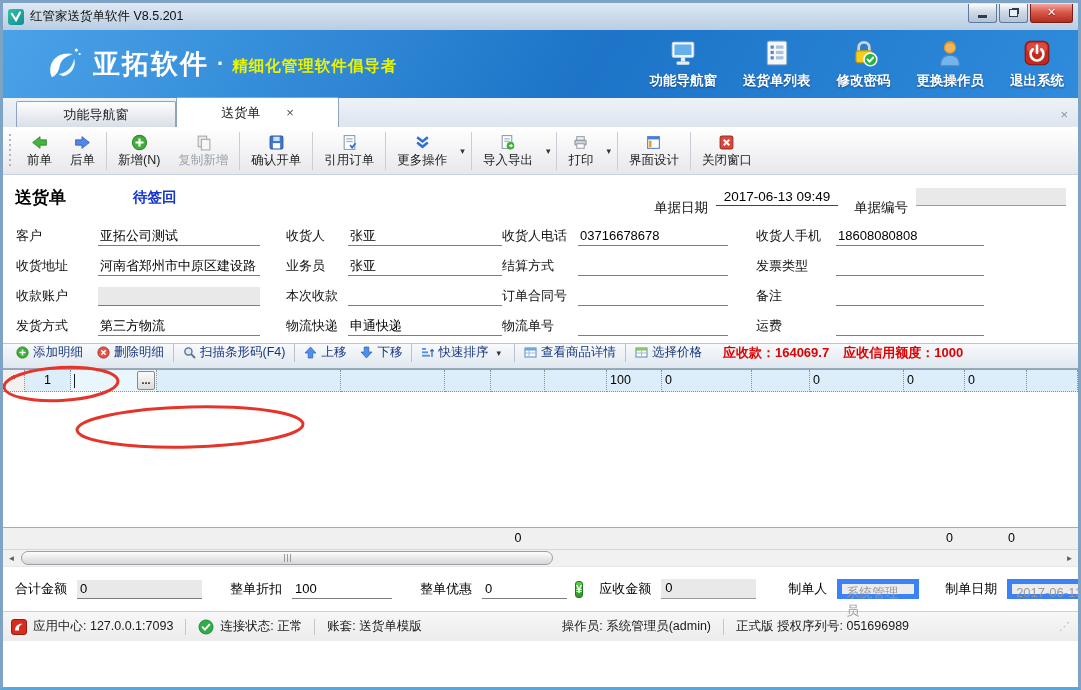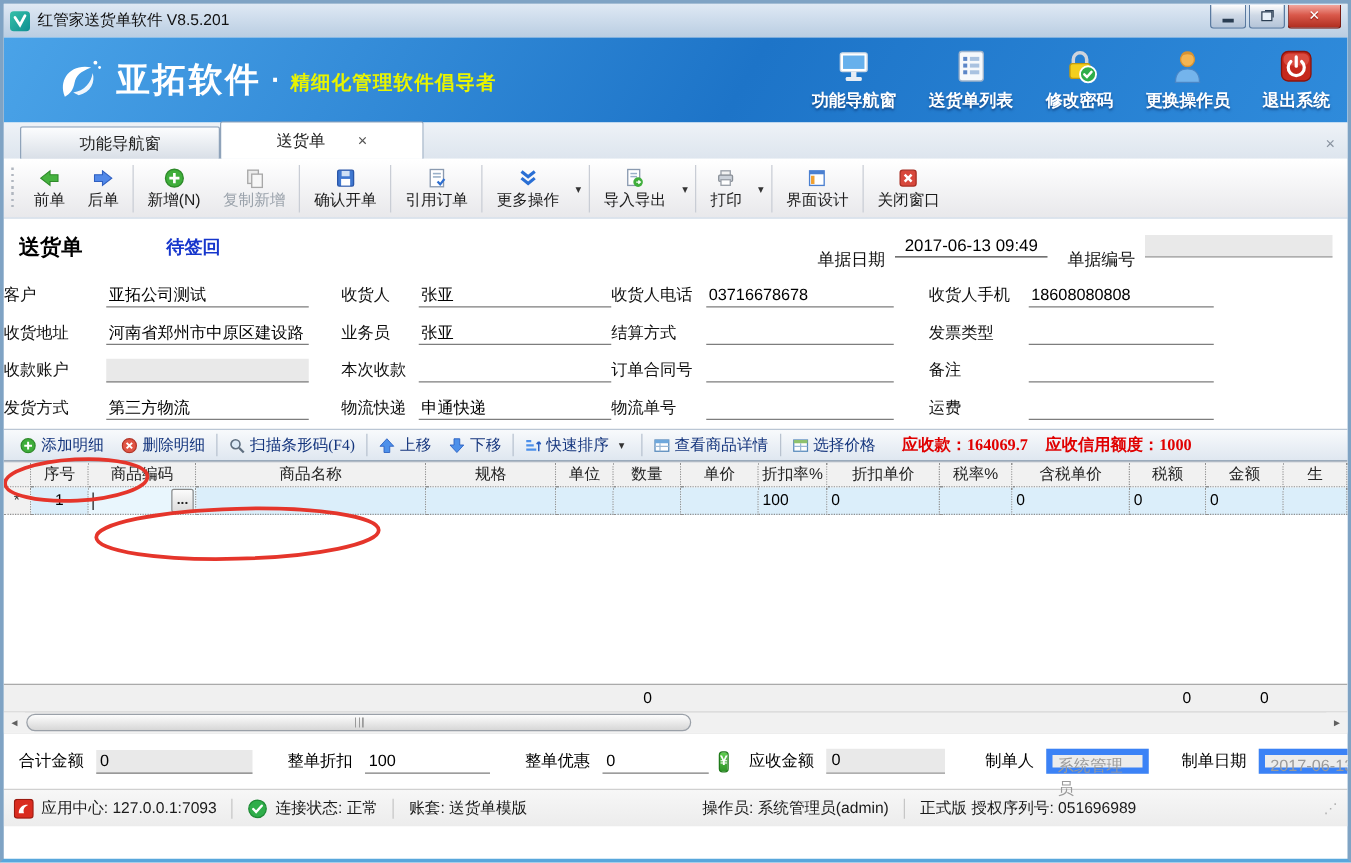--- a/index.html
+++ b/index.html
@@ -53,31 +53,31 @@
   .docheader { height:44px; display:flex; align-items:center; padding:0 12px; background:#fff; }
   .doc-title { font-size:17px; font-weight:bold; color:#000; width:118px;}
   .doc-status { font-size:14.5px; font-weight:bold; color:#1636cc; }
   .dh-right { margin-left:auto; display:flex; align-items:center; }
   .dh-lbl { font-size:13.5px; color:#111; margin-right:8px;margin-top:22px;}
   .dh-date { width:122px; border-bottom:1px solid #444; font-size:13.5px; text-align:center; padding-bottom:1px; margin-right:16px;}
   .dh-no { width:150px; height:18px; background:#e9e9e9; border-bottom:1px solid #9a9a9a; }
 
   
   .form { height:124px; padding-top:2px; background:#fff;}
-  .frow { display:flex; align-items:center; height:30px; }
+  .frow { display:flex; align-items:center; height:30px; padding-left:13px; }
   .flab { font-size:13px; color:#111; white-space:nowrap;}
   .ffld { height:19px; border-bottom:1px solid #7d7d7d; font-size:13px; line-height:18px; padding:0 2px; white-space:nowrap; overflow:hidden;}
   .l1{width:82px;} .f1{width:162px;}
   .l2{width:62px; margin-left:26px;} .f2{width:154px;}
   .l3{width:76px; } .f3{width:150px;}
   .l4{width:80px; margin-left:28px;} .f4{width:148px;}
   .grayfld { background:#e9e9e9; }
 
   
-  .detailbar { height:26px; background:linear-gradient(#f8fafc,#dfe7f0); border-top:1px solid #bac6d4; border-bottom:1px solid #9aaabb; display:flex; align-items:center; padding:0 6px;font-family:Liberation Serif, serif; }
+  .detailbar { height:26px; background:linear-gradient(#f8fafc,#dfe7f0); border-top:1px solid #bac6d4; border-bottom:1px solid #9aaabb; display:flex; align-items:flex-start; padding:0 6px; }
   .dbtn { display:flex; align-items:center; gap:4px; font-size:12.5px; color:#14357d; padding:0 7px; white-space:nowrap; cursor:pointer;}
   .dsep { width:1px; height:18px; background:#b8c2cf; margin:0 2px;}
   .alert { font-size:13px; font-weight:bold; color:#e00000; margin-left:14px; white-space:nowrap;}
 
   
   .gridwrap { background:#fff; border-top:1px solid #98a4b2; }
   .grow { display:flex; }
   .gc0{width:22px;} .gc1{width:46px;} .gc2{width:86px;} .gc3{width:184px;} .gc4{width:104px;}
   .gc5{width:46px;} .gc6{width:54px;} .gc7{width:62px;} .gc8{width:55px;} .gc9{width:90px;}
   .gc10{width:58px;} .gc11{width:94px;} .gc12{width:61px;} .gc13{width:62px;} .gc14{flex:1;}
@@ -436,37 +436,20 @@
           <line x1="6.5" y1="4.6" x2="6.5" y2="11" stroke="#9ab8d6"></line>
         </svg>
       <span>选择价格</span>
     </div>
     <span class="alert"><span>应收款：</span><span>164069.7</span></span>
     <span class="alert"><span>应收信用额度：</span><span>1000</span></span>
   </div>
 
   <div class="gridwrap">
     <div class="grow">
-      <span class="hc gc0"></span>
-      <span class="hc gc1">序号</span>
-      <span class="hc gc2">商品编码</span>
-      <span class="hc gc3">商品名称</span>
-      <span class="hc gc4">规格</span>
-      <span class="hc gc5">单位</span>
-      <span class="hc gc6">数量</span>
-      <span class="hc gc7">单价</span>
-      <span class="hc gc8">折扣率%</span>
-      <span class="hc gc9">折扣单价</span>
-      <span class="hc gc10">税率%</span>
-      <span class="hc gc11">含税单价</span>
-      <span class="hc gc12">税额</span>
-      <span class="hc gc13">金额</span>
-      <span class="hc gc14">生</span>
-    </div>
-    <div class="grow">
       <span class="dc gc0 marker">*</span>
       <span class="dc gc1 center">1</span>
       <span class="dc gc2 codecell">
         <span class="caret"></span>
         <span class="dots-btn">...</span>
       </span>
       <span class="dc gc3"></span>
       <span class="dc gc4"></span>
       <span class="dc gc5"></span>
       <span class="dc gc6"></span>

